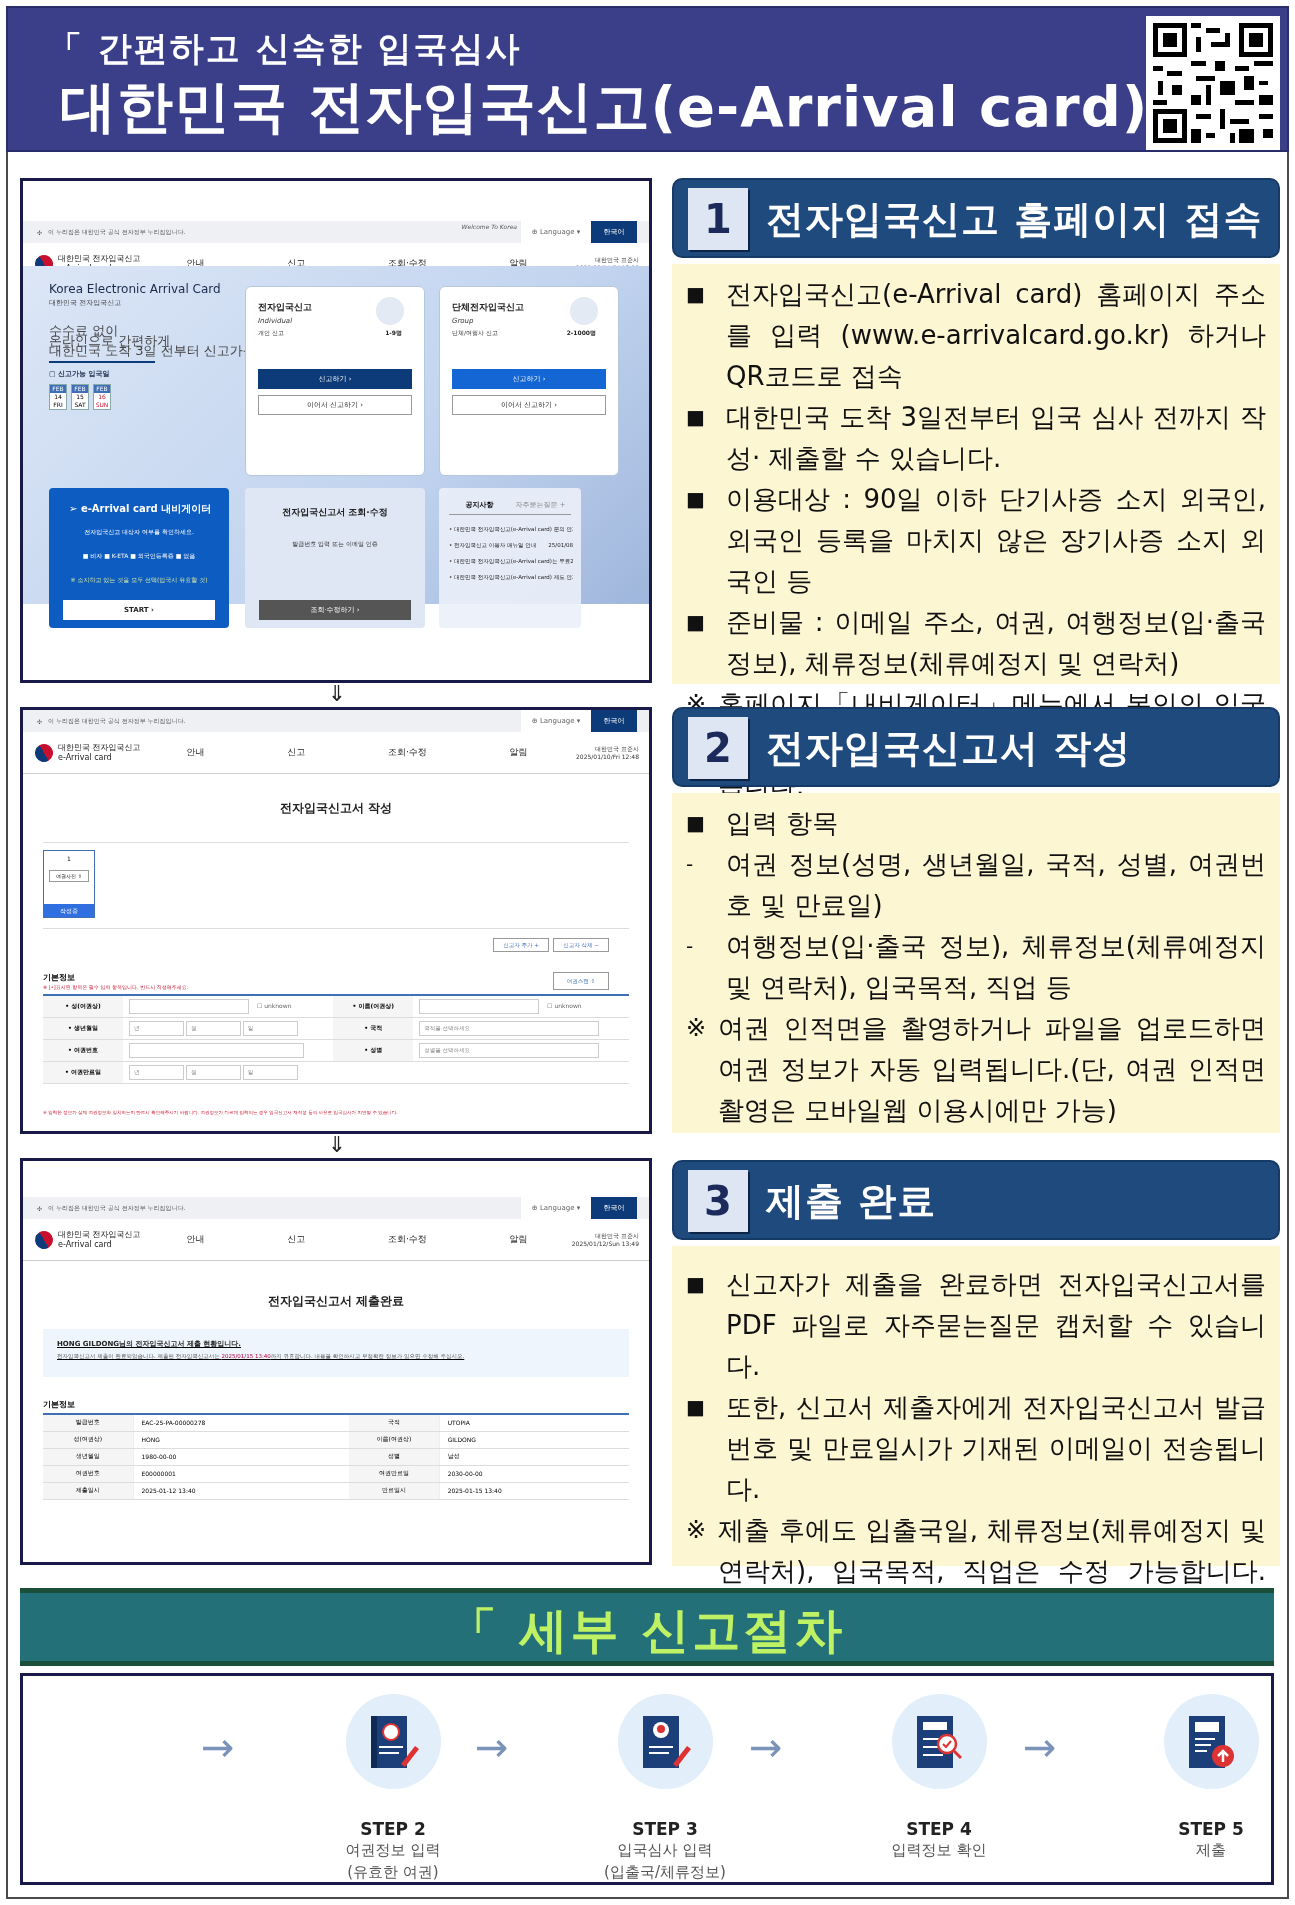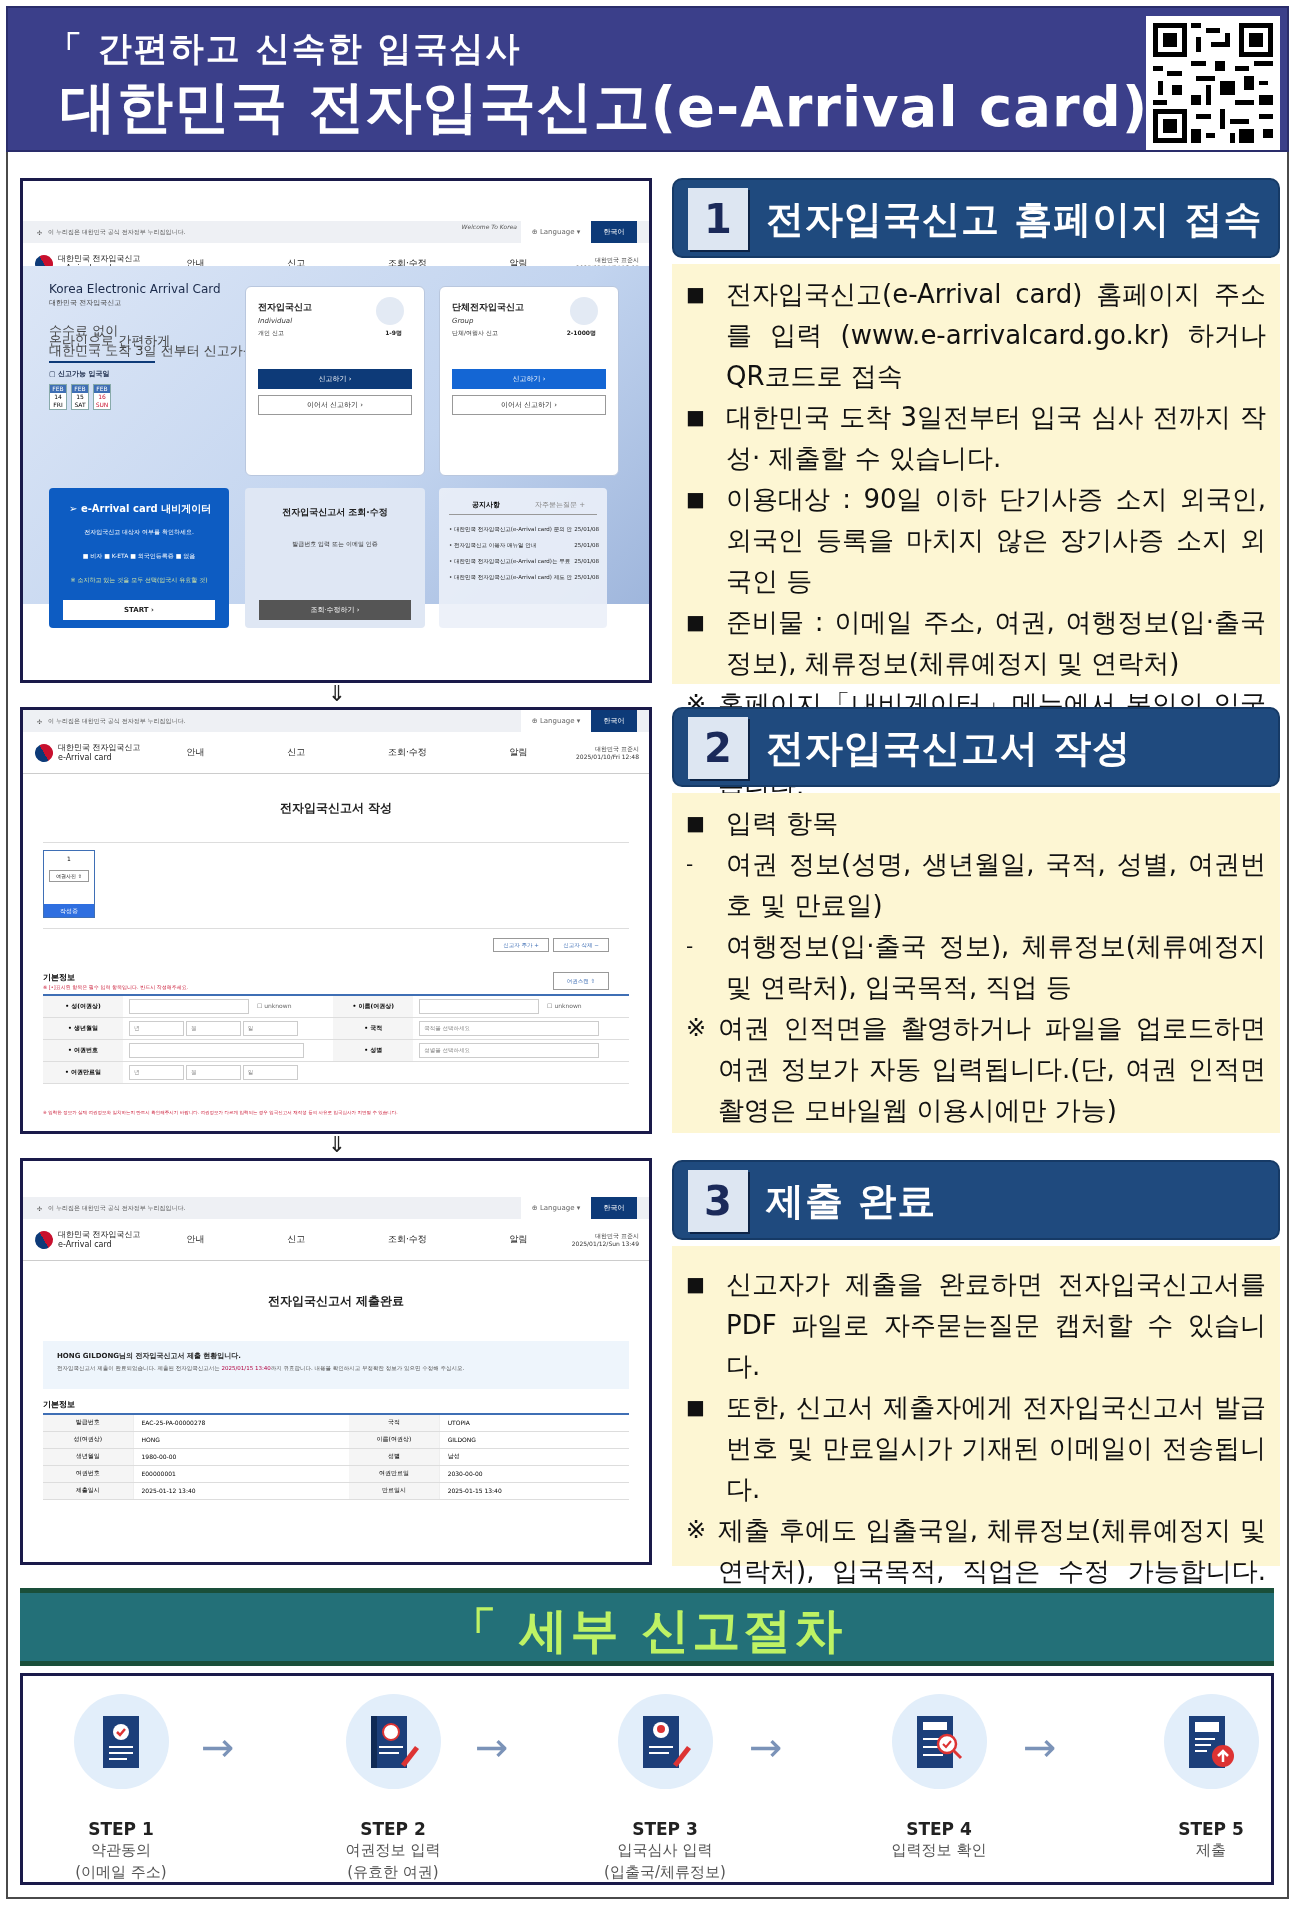--- a/index.html
+++ b/index.html
@@ -49,21 +49,21 @@
 .navi{position:absolute;left:26px;top:222px;width:180px;height:140px;background:#0d5cc2;border-radius:4px;color:#fff;}
 .navi .h{position:absolute;left:20px;top:14px;font-size:10px;font-weight:bold;}
 .navi .s{position:absolute;left:0;width:100%;text-align:center;top:40px;font-size:6px;}
 .navi .chk{position:absolute;left:0;width:100%;text-align:center;top:64px;font-size:6px;}
 .navi .note{position:absolute;left:0;width:100%;text-align:center;top:88px;font-size:6px;color:#d4e7a4;}
 .navi .start{position:absolute;left:14px;right:14px;top:112px;height:20px;background:#fff;color:#222;font-size:7px;font-weight:bold;display:flex;align-items:center;justify-content:center;}
 .lookup{position:absolute;left:222px;top:222px;width:180px;height:140px;background:#dfe7f4;border-radius:4px;}
 .lookup .h{position:absolute;left:0;width:100%;text-align:center;top:18px;font-size:9px;font-weight:bold;color:#222;}
 .lookup .s{position:absolute;left:0;width:100%;text-align:center;top:52px;font-size:6px;color:#333;}
 .lookup .btn{position:absolute;left:14px;right:14px;top:112px;height:20px;background:#555;color:#fff;font-size:7px;display:flex;align-items:center;justify-content:center;}
-.notice{position:absolute;left:416px;top:222px;width:168px;height:140px;background:rgba(235,240,248,0.9);border-radius:4px;}
+.notice{position:absolute;left:416px;top:222px;width:142px;height:140px;background:rgba(235,240,248,0.9);border-radius:4px;}
 .notice .tabs{position:absolute;left:10px;top:12px;right:10px;display:flex;font-size:7px;border-bottom:1px solid #999;padding-bottom:4px;}
 .notice .tabs span{flex:1;text-align:center;}
 .notice ul{position:absolute;left:10px;right:8px;top:38px;list-style:none;font-size:5.5px;color:#222;}
 .notice li{display:flex;justify-content:space-between;margin-bottom:9px;white-space:nowrap;overflow:hidden;}
 
 .pg-title{position:absolute;left:0;width:100%;text-align:center;font-size:12px;font-weight:bold;color:#222;}
 .pcard{position:absolute;left:20px;top:110px;width:52px;height:68px;border:1px solid #3f6fb5;background:#fff;font-size:6px;text-align:center;}
 .pcard .st{position:absolute;left:0;right:0;bottom:0;height:13px;background:#2f6fe0;color:#fff;line-height:13px;}
 .sm-btn{position:absolute;height:14px;border:1px solid #999;font-size:5.5px;display:flex;align-items:center;justify-content:center;color:#3f6fb5;background:#fff;}
 .form-t{position:absolute;left:20px;width:586px;border-top:2px solid #3f6fb5;border-collapse:collapse;font-size:6px;}
@@ -361,21 +361,21 @@
       <span>신고</span>
       <span>조회·수정</span>
       <span>알림</span>
     </div>
     <div class="nav-time">
         <div>대한민국 표준시</div>
         <div>2025/01/12/Sun 13:49</div>
       </div>
   </div>
   <div class="pg-title" style="top:132px;">전자입국신고서 제출완료</div>
-  <div class="info-box" style="top:180px;">
+  <div class="info-box" style="top:168px;text-decoration:underline;">
     <div class="t">HONG GILDONG님의 전자입국신고서 제출 현황입니다.</div>
     <div class="d"><span style="color:#555;">전자입국신고서 제출이 완료되었습니다. 제출된 전자입국신고서는 </span><span>2025/01/15 13:40</span><span style="color:#555;">까지 유효합니다. 내용을 확인하시고 부정확한 정보가 있으면 수정해 주십시오.</span></div>
   </div>
   <div style="position:absolute;left:20px;top:238px;font-size:8px;font-weight:bold;">기본정보</div>
   <table class="res-t" style="top:252px;">
     <tbody>
         <tr>
           <td class="lb">발급번호</td>
           <td>EAC-25-PA-00000278</td>
           <td class="lb">국적</td>
@@ -476,35 +476,20 @@
       <span class="bl">※</span>
       <span class="tx">제출 후에도 입출국일, 체류정보(체류예정지 및 연락처), 입국목적, 직업은 수정 가능합니다.(단, 입국일은 최초 신고일로부터 3일내에서만 수정 가능)</span>
     </div>
 </div>
 
 <div class="band">
   <div class="tt">「 세부 신고절차</div>
 </div>
 
 <div class="steps">
-  <div class="step" style="left:8px;">
-    <div class="circ">
-      <svg width="44" height="56" viewBox="0 0 44 56">
-          <rect x="4" y="2" width="36" height="52" fill="#1c3f7a"></rect>
-          <circle cx="22" cy="18" r="8" fill="#fff"></circle>
-          <path d="M18 18l3 3 5-6" stroke="#d33" stroke-width="2.5" fill="none"></path>
-          <rect x="10" y="32" width="24" height="2" fill="#fff"></rect>
-          <rect x="10" y="38" width="24" height="2" fill="#fff"></rect>
-          <rect x="10" y="44" width="18" height="2" fill="#fff"></rect>
-        </svg>
-    </div>
-    <div class="st">STEP 1</div>
-    <div class="d1">약관동의</div>
-    <div class="d2">(이메일 주소)</div>
-  </div>
   <div class="sarrow" style="left:178px;">→</div>
   <div class="step" style="left:280px;">
     <div class="circ">
       <svg width="56" height="56" viewBox="0 0 56 56">
           <rect x="6" y="2" width="36" height="52" fill="#1c3f7a"></rect>
           <rect x="6" y="2" width="6" height="52" fill="#0f2a55"></rect>
           <circle cx="26" cy="18" r="8" fill="#fff" stroke="#d33" stroke-width="2"></circle>
           <rect x="14" y="32" width="24" height="2" fill="#fff"></rect>
           <rect x="14" y="38" width="20" height="2" fill="#fff"></rect>
           <path d="M36 50l14-18 4 3-14 18z" fill="#d33"></path>

